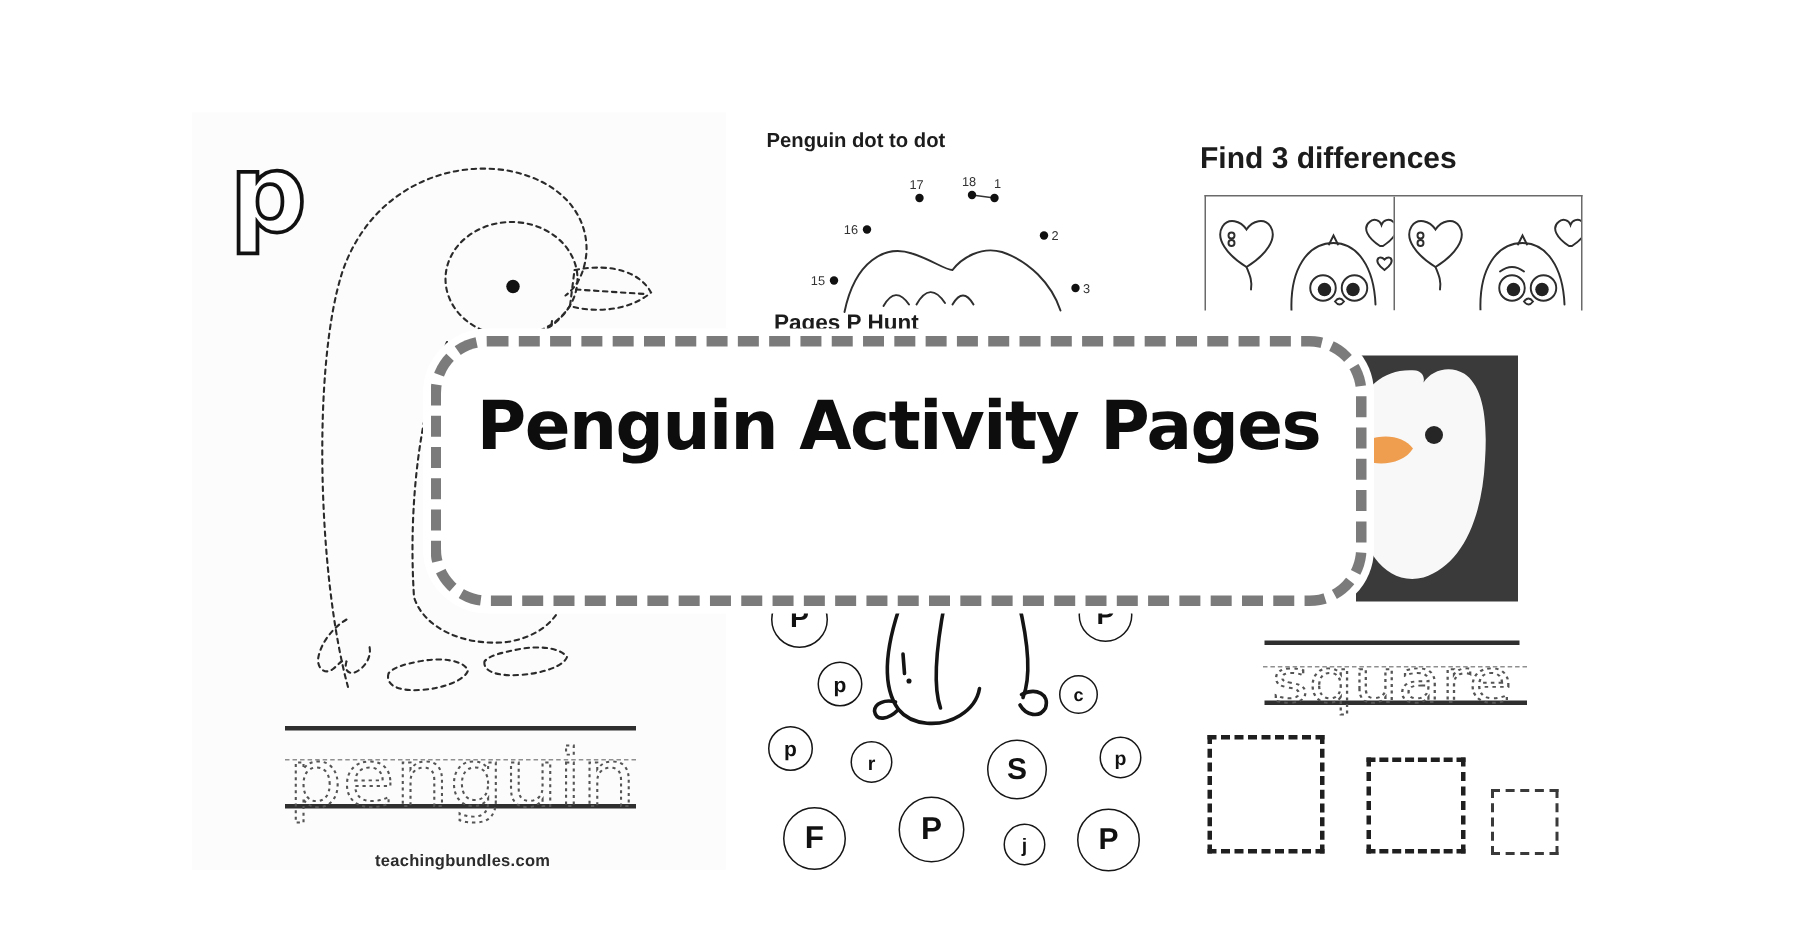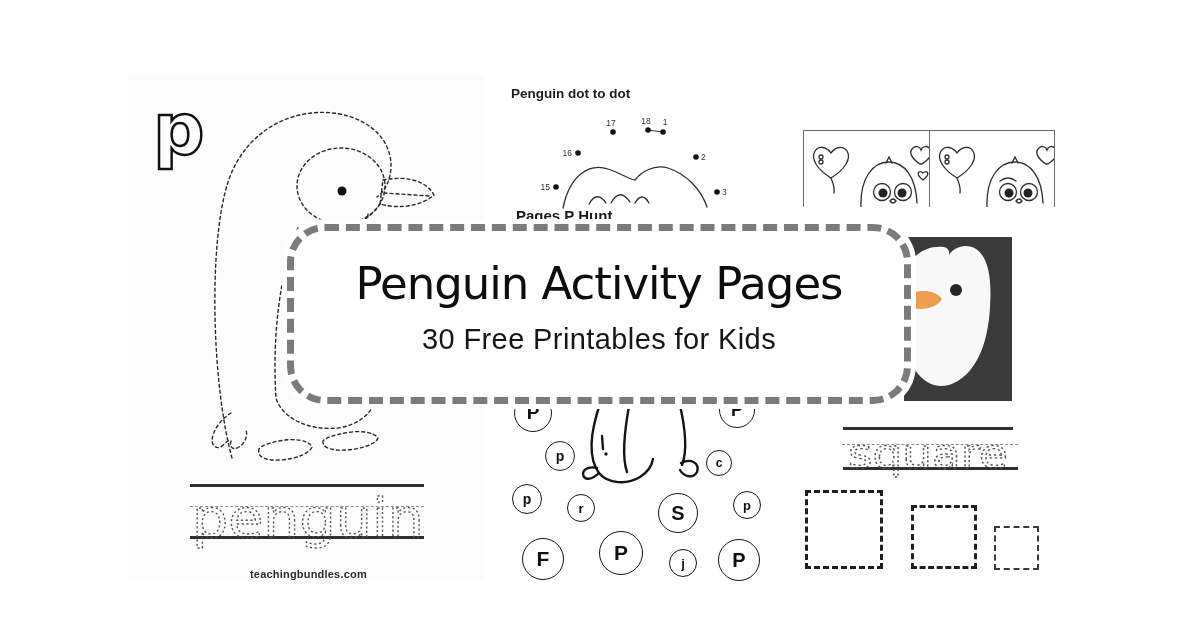--- a/index.html
+++ b/index.html
@@ -42,21 +42,21 @@
 
   .sq{position:absolute;box-sizing:border-box;background:transparent;}
   .sq1{left:805px;top:490px;width:78px;height:79px;border:3px dashed #1f1f1f;}
   .sq2{left:911px;top:505px;width:66px;height:64px;border:3px dashed #1f1f1f;}
   .sq3{left:994px;top:526px;width:45px;height:44px;border:2px dashed #3a3a3a;}
 
   .title-card{position:absolute;left:287px;top:224px;width:624px;height:180px;box-sizing:border-box;
               background:#ffffff;border:7px dashed #7b7b7b;border-radius:38px;
               box-shadow:0 0 0 5px #ffffff;z-index:20;
               display:flex;flex-direction:column;align-items:center;padding-top:28px;}
-  .title-card .main{font-family:"DejaVu Sans",sans-serif;font-weight:normal;font-size:45px;
+  .title-card .main{font-family:"DejaVu Sans",sans-serif;font-weight:bold;font-size:45px;
                     letter-spacing:-1px;color:#0d0d0d;line-height:1.1;white-space:nowrap;}
   .title-card .sub{margin-top:14px;font-size:29px;color:#161616;letter-spacing:.4px;white-space:nowrap;}
 
   .dotnum{font-family:"Liberation Sans",sans-serif;font-size:8.5px;fill:#333;}
 </style>
 </head>
 <body>
 
 <div class="canvas">
 
@@ -156,20 +156,21 @@
   <div class="circle-letter" style="left:599px;top:531px;width:44px;height:44px;font-size:21px;">
       <span>P</span>
     </div>
   <div class="circle-letter" style="left:669px;top:549px;width:28px;height:28px;font-size:13px;">
       <span>j</span>
     </div>
   <div class="circle-letter" style="left:718px;top:539px;width:42px;height:42px;font-size:20px;">
       <span>P</span>
     </div>
 
+  <div class="ws-title t-diff">Find 3 differences</div>
 
   <div class="diff-wrap">
     <div class="diff-panel">
       <svg width="125" height="76" viewBox="0 0 125 76">
         <path class="diffart" d="M 27,47 C 14,39 6,28 11,20 C 15,14 23,16 27,22 C 31,16 39,14 43,20 C 48,28 40,39 27,47 Z"></path>
         <path class="diffart" d="M 27,47 C 29,52 31,56 30,62"></path>
         <circle class="diffart" cx="17" cy="26" r="2"></circle>
         <circle class="diffart" cx="17" cy="31" r="2"></circle>
         <path class="diffart" d="M 57,76 C 56,48 68,31 85,31 C 101,31 112,47 113,72"></path>
         <path class="diffart" d="M 82,32 L 85,26 L 88,32"></path>
@@ -216,16 +217,15 @@
   <svg style="left:840px;top:428px;" width="180" height="58" viewBox="840 428 180 58">
     <text class="trace" x="848" y="468" font-size="40" textLength="160" lengthAdjust="spacingAndGlyphs">square</text>
   </svg>
 
   <div class="sq sq1"></div>
   <div class="sq sq2"></div>
   <div class="sq sq3"></div>
 
   <div class="title-card">
     <div class="main">Penguin Activity Pages</div>
-    <div class="sub">30 Free Printables for Kids</div>
   </div>
 
 </div>
 
 </body></html>

